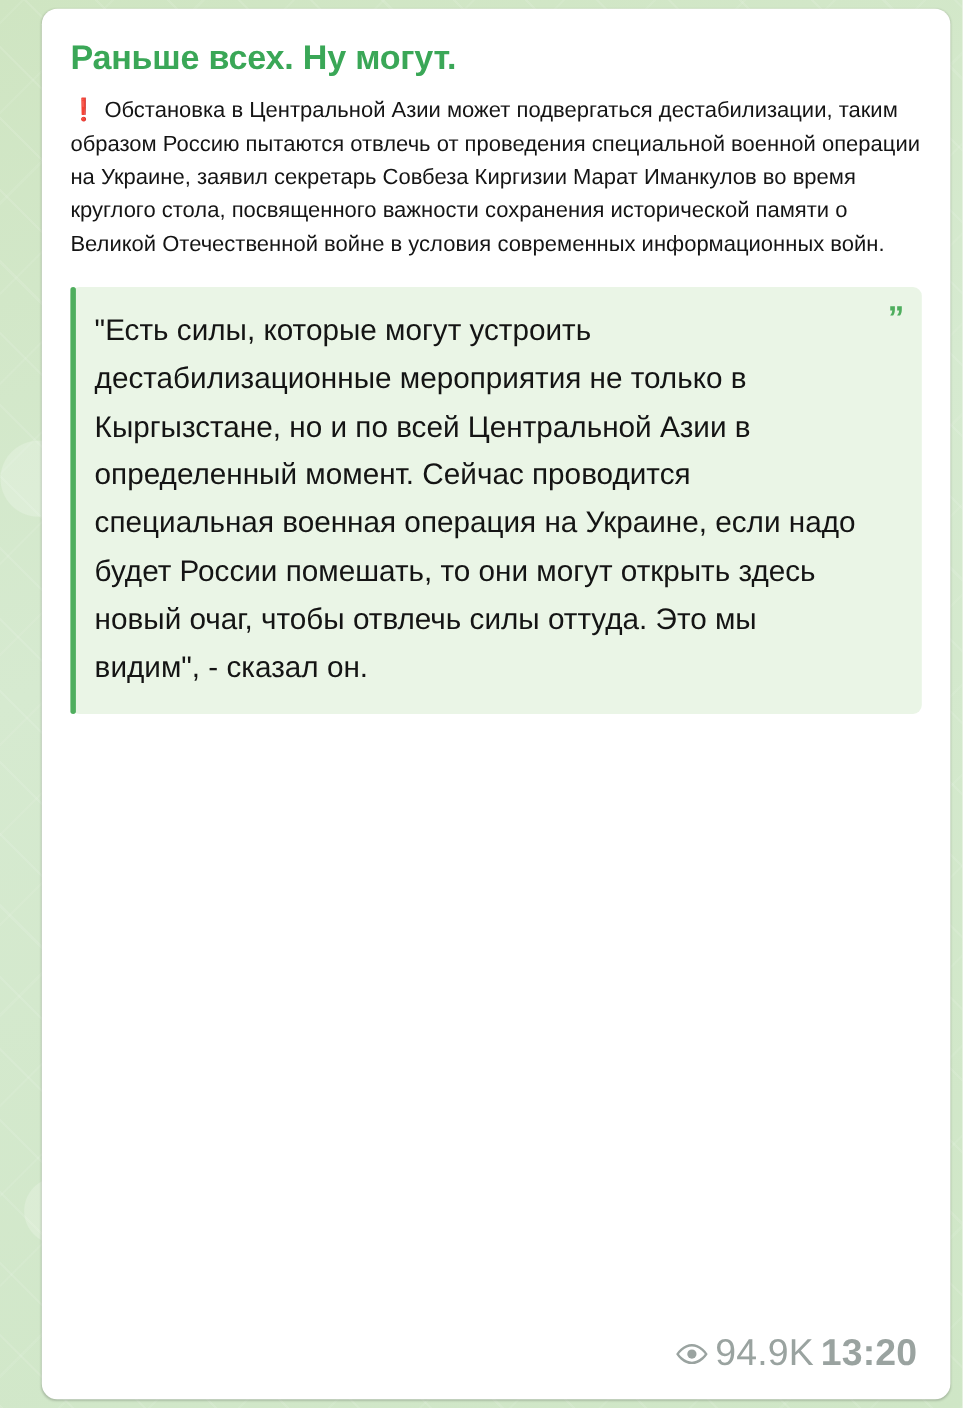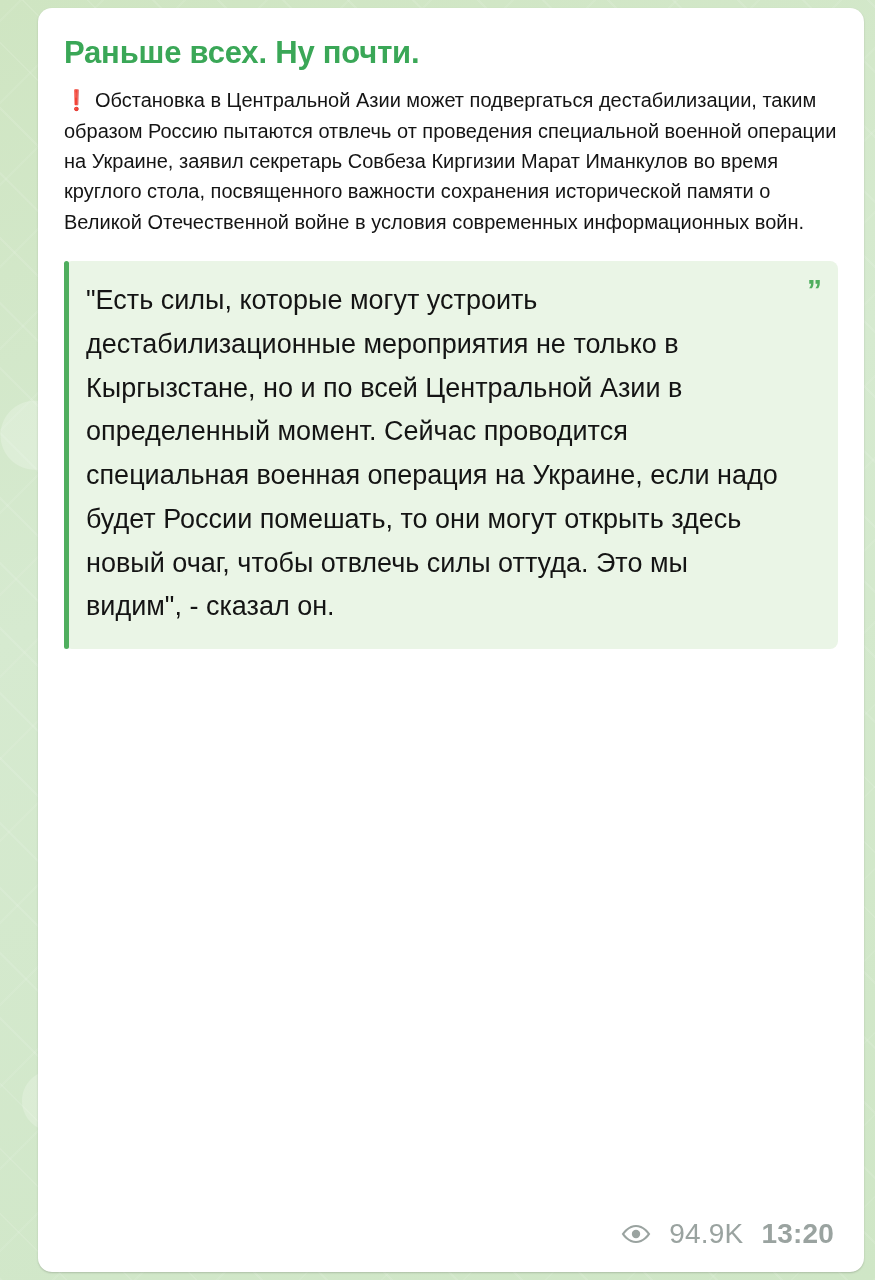--- a/index.html
+++ b/index.html
@@ -103,42 +103,42 @@
     font-weight: bold;
     line-height: 1;
   }
 
   .footer {
     position: absolute;
     right: 30px;
     bottom: 22px;
     display: flex;
     align-items: center;
-    gap: 18px;
+    gap: 6px;
     color: #9aa3a0;
-    font-size: 28px;
+    font-size: 34px;
   }
   .eye-icon {
     display: inline-block;
     width: 30px;
     height: 20px;
     position: relative;
   }
   .eye-icon svg { display: block; }
   .views-count { letter-spacing: 0.2px; }
   .timestamp { letter-spacing: 0.2px; font-weight: bold; }
 </style>
 </head>
 <body>
 
 <div class="wallpaper"></div>
 
 <div class="bubble">
 
-  <div class="channel-title">Раньше всех. Ну почти.</div>
+  <div class="channel-title">Раньше всех. Ну могут.</div>
 
   <div class="message-text">
     <span class="warn-icon">❗</span><span>Обстановка в Центральной Азии может подвергаться дестабилизации, таким образом Россию пытаются отвлечь от проведения специальной военной операции на Украине, заявил секретарь Совбеза Киргизии Марат Иманкулов во время круглого стола, посвященного важности сохранения исторической памяти о Великой Отечественной войне в условия современных информационных войн.</span>
   </div>
 
   <div class="quote-block">
     <div class="quote-bar"></div>
     <div class="quote-mark">”</div>
     <div class="quote-text">"Есть силы, которые могут устроить дестабилизационные мероприятия не только в Кыргызстане, но и по всей Центральной Азии в определенный момент. Сейчас проводится специальная военная операция на Украине, если надо будет России помешать, то они могут открыть здесь новый очаг, чтобы отвлечь силы оттуда. Это мы видим", - сказал он.</div>
   </div>

